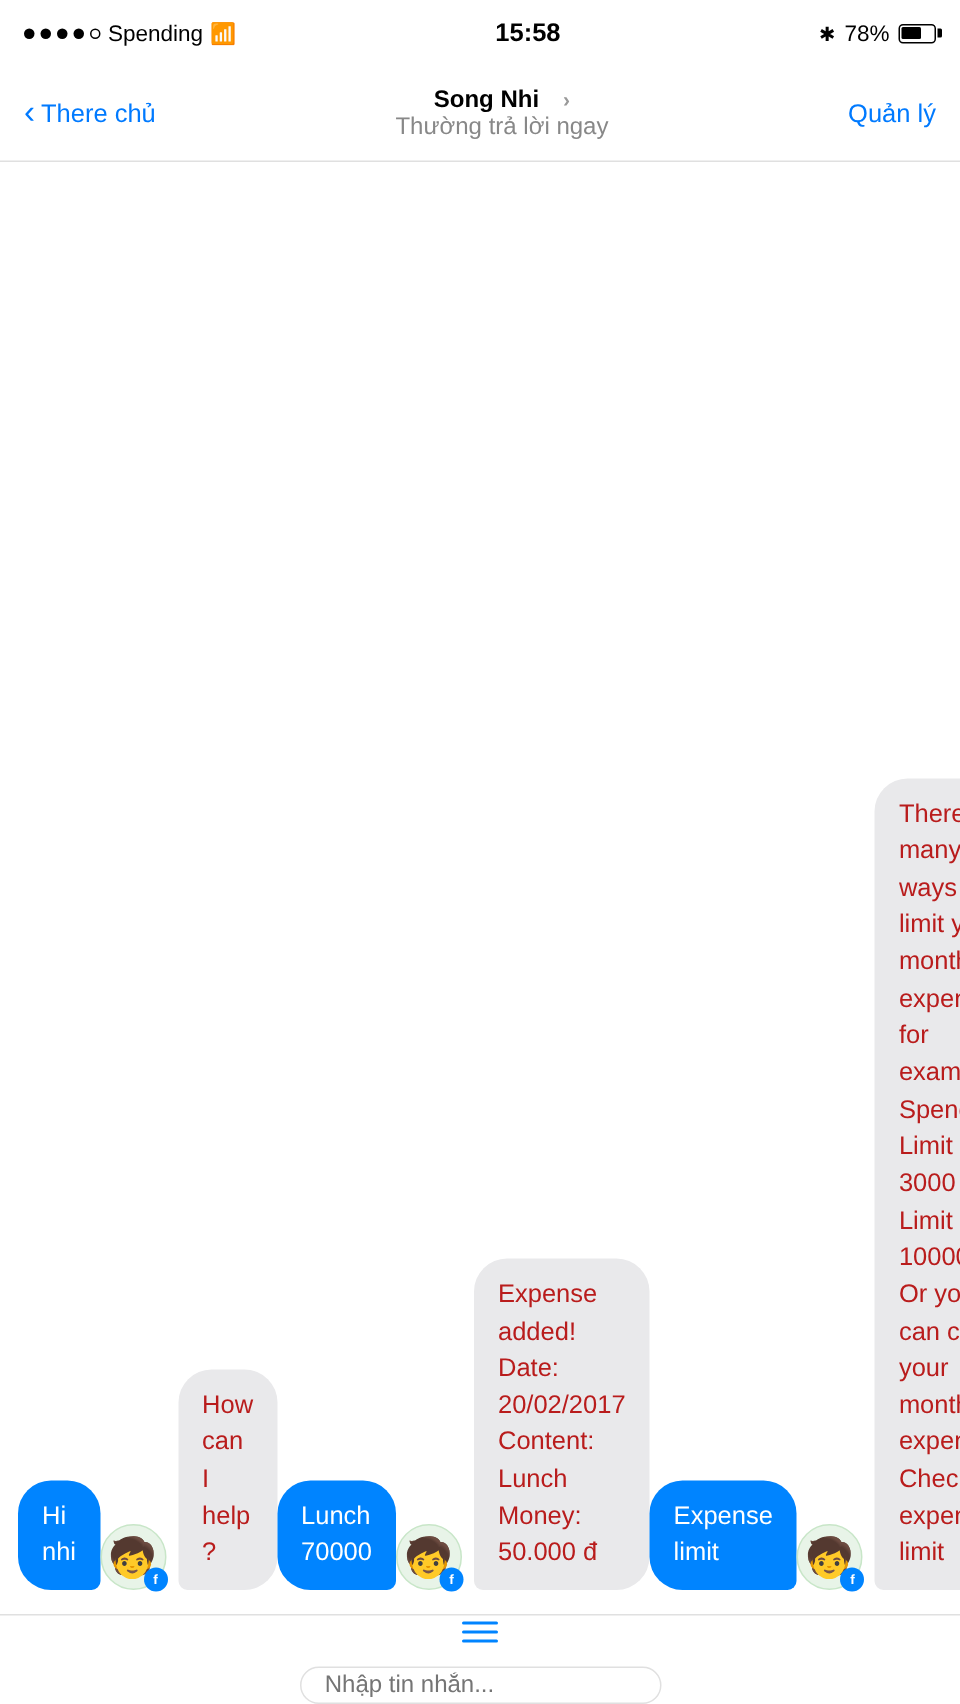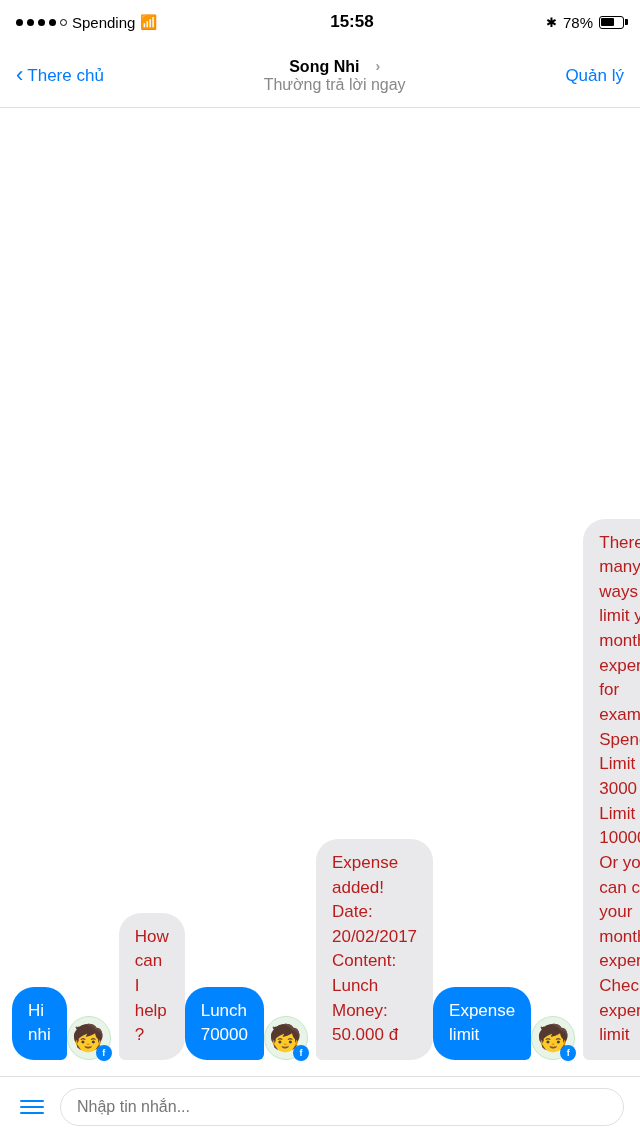--- a/index.html
+++ b/index.html
@@ -170,20 +170,21 @@
 
     
     .input-bar {
       height: 60px;
       background: #fff;
       border-top: 1px solid #e0e0e0;
       display: flex;
       align-items: center;
       padding: 0 16px;
       gap: 12px;
+      flex-direction: column;
     }
     .menu-icon-btn {
       display: flex;
       flex-direction: column;
       gap: 4px;
       cursor: pointer;
       padding: 4px;
     }
     .menu-line {
       width: 24px;

